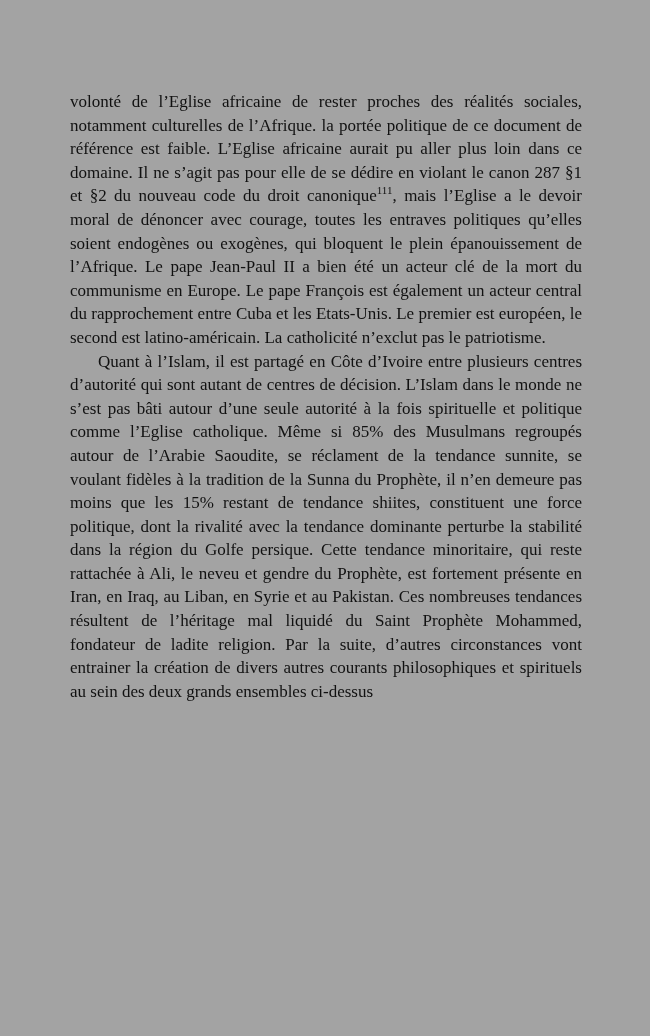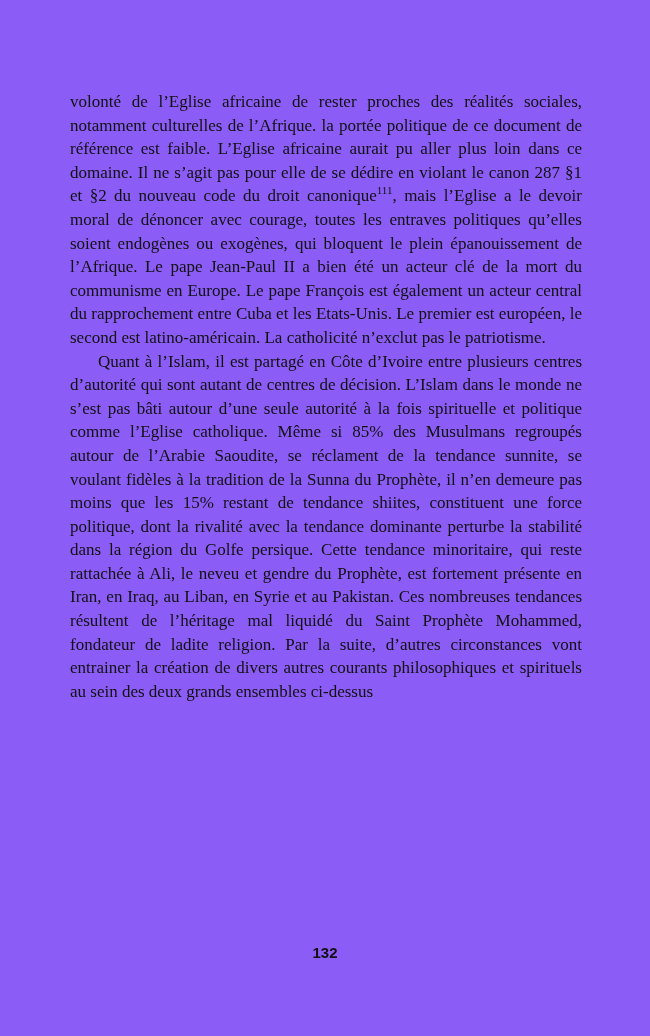--- a/index.html
+++ b/index.html
@@ -1,21 +1,21 @@
 <!DOCTYPE html>
 <html><head>
 <meta charset="utf-8">
 <style>
   * { margin: 0; padding: 0; box-sizing: border-box; }
   html, body { background: #ffffff; }
   .page {
     position: relative;
     width: 650px;
     height: 1036px;
-    background: #8b5cf6;
+    background: #a3a3a3;
     color: #111111;
     font-family: "Liberation Serif", serif;
     overflow: hidden;
     margin: 0 auto;
   }
   .body-text {
     position: absolute;
     top: 90px;
     left: 70px;
     width: 512px;
@@ -64,15 +64,14 @@
 <body>
 
 <div class="page">
 
   <div class="body-text">
     <p class="para"><span>volonté de l’Eglise africaine de rester proches des réalités sociales, notamment culturelles de l’Afrique. la portée politique de ce document de référence est faible. L’Eglise africaine aurait pu aller plus loin dans ce domaine. Il ne s’agit pas pour elle de se dédire en violant le canon 287 §1 et §2 du nouveau code du droit canonique</span><sup class="fnref">111</sup><span>,  mais l’Eglise a le devoir moral de dénoncer avec courage, toutes les entraves politiques qu’elles soient endogènes ou exogènes, qui bloquent le plein épanouissement de l’Afrique. Le pape Jean-Paul II a bien été un acteur clé de la mort du communisme en Europe. Le pape François est également un acteur central du rapprochement entre Cuba et les Etats-Unis. Le premier est européen, le second est latino-américain. La catholicité n’exclut pas le patriotisme.</span></p>
     <p class="para indent">Quant à l’Islam, il est partagé en Côte d’Ivoire entre plusieurs centres d’autorité qui sont autant de centres de décision. L’Islam dans le monde ne s’est pas bâti autour d’une seule autorité à la fois spirituelle et politique comme l’Eglise catholique. Même si 85% des Musulmans regroupés autour de l’Arabie Saoudite, se réclament de la tendance sunnite, se voulant fidèles à la tradition de la Sunna du Prophète, il n’en demeure pas moins que les 15% restant de tendance shiites, constituent une force politique, dont la rivalité avec la tendance dominante perturbe la stabilité dans la région du Golfe persique. Cette tendance minoritaire, qui reste rattachée à Ali, le neveu et gendre du Prophète, est fortement présente en Iran, en Iraq, au Liban, en Syrie et au Pakistan. Ces nombreuses tendances résultent de l’héritage mal liquidé du Saint Prophète Mohammed, fondateur de ladite religion. Par la suite, d’autres circonstances vont entrainer la création de divers autres courants philosophiques et spirituels au sein des deux grands ensembles ci-dessus</p>
   </div>
 
 
-  <div class="page-number">132</div>
 
 </div>
 
 </body></html>

